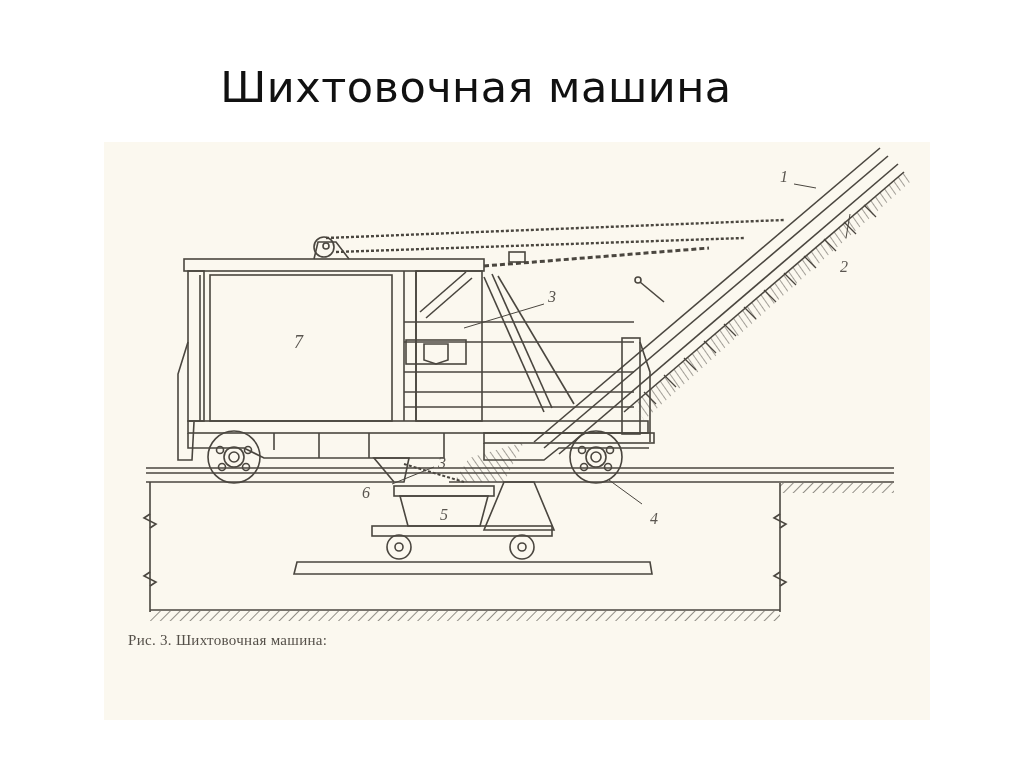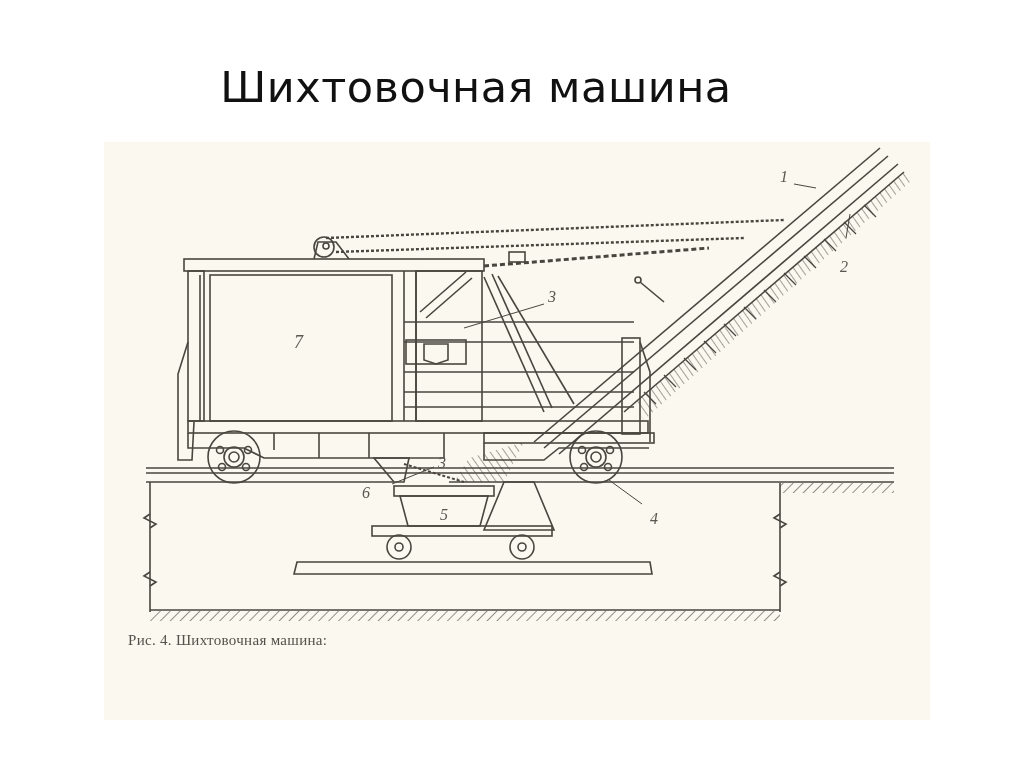--- a/index.html
+++ b/index.html
@@ -182,15 +182,15 @@
     <text class="lbl" x="736" y="130" font-size="16">2</text>
     <text class="lbl" x="444" y="160" font-size="16">3</text>
     <text class="lbl" x="334" y="326" font-size="16">3</text>
     <text class="lbl" x="546" y="382" font-size="16">4</text>
     <text class="lbl" x="336" y="378" font-size="16">5</text>
     <text class="lbl" x="258" y="356" font-size="16">6</text>
     <text class="lbl" x="190" y="206" font-size="18">7</text>
   </svg>
 
   <div class="caption">
-    <div class="cap-title">Рис. 4. Шихтовочная машина:</div>
+    <div class="cap-title">Рис. 3. Шихтовочная машина:</div>
   </div>
 </div>
 
 </body></html>

